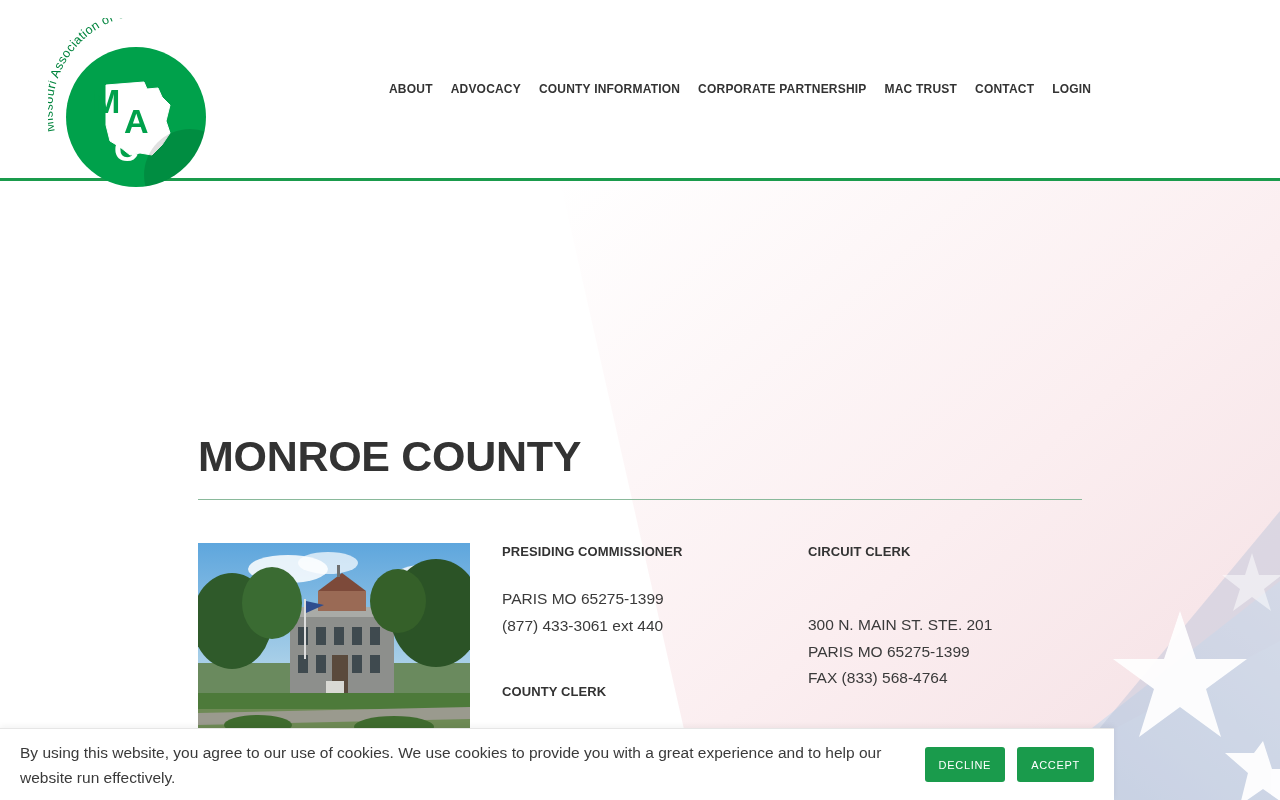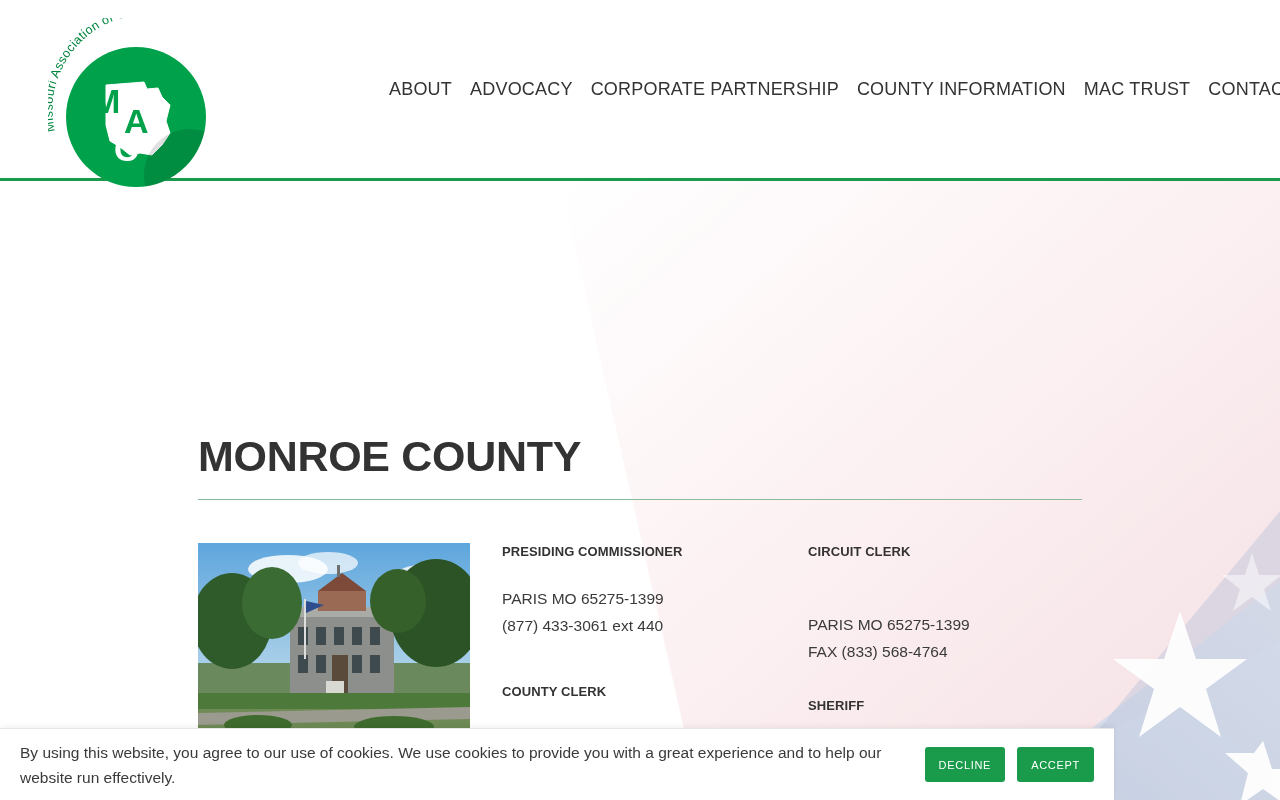--- a/index.html
+++ b/index.html
@@ -69,24 +69,25 @@
     position: absolute;
     left: 380px; top: 0;
     height: 178px;
     display: flex;
     align-items: center;
     gap: 0px;
   }
   .nav a {
     color: #333333;
     text-decoration: none;
-    font-size: 18px;
+    font-size: 12px;
     letter-spacing: 0.2px;
     padding: 6px 9px;
     white-space: nowrap;
+    font-weight: bold;
   }
 
   
   .bg-art {
     position: absolute;
     left: 0; top: 181px;
     width: 1280px; height: 619px;
     overflow: hidden;
     background: #ffffff;
   }
@@ -249,22 +250,22 @@
           <text x="26" y="66" font-family="Liberation Sans, sans-serif" font-size="34" font-weight="bold" fill="#00a14b">M</text>
           <text x="58" y="86" font-family="Liberation Sans, sans-serif" font-size="34" font-weight="bold" fill="#00a14b">A</text>
           <text x="48" y="114" font-family="Liberation Sans, sans-serif" font-size="34" font-weight="bold" fill="#ffffff">C</text>
         </svg>
       </div>
     </div>
 
     <nav class="nav">
       <a href="#">ABOUT</a>
       <a href="#">ADVOCACY</a>
+      <a href="#">COUNTY INFORMATION</a>
       <a href="#">CORPORATE PARTNERSHIP</a>
-      <a href="#">COUNTY INFORMATION</a>
       <a href="#">MAC TRUST</a>
       <a href="#">CONTACT</a>
       <a href="#">LOGIN</a>
     </nav>
   </div>
 
   <div class="main">
 
     <h1 class="page-title">MONROE COUNTY</h1>
     <div class="title-rule"></div>
@@ -332,20 +333,21 @@
         <h3>COUNTY CLERK</h3>
         <p>300 N MAIN ST RM 204</p>
         <p>PARIS MO 65275-1399</p>
 
       </div>
     </div>
 
     <div class="col-right">
       <div class="office">
         <h3 style="margin-bottom:52px;">CIRCUIT CLERK</h3>
+        <p>300 N. MAIN ST. STE. 201</p>
         <p>PARIS MO 65275-1399</p>
         <p>FAX (833) 568-4764</p>
       </div>
       <div class="office" style="margin-top:18px;">
         <h3>SHERIFF</h3>
 
       </div>
     </div>
   </div>
 

